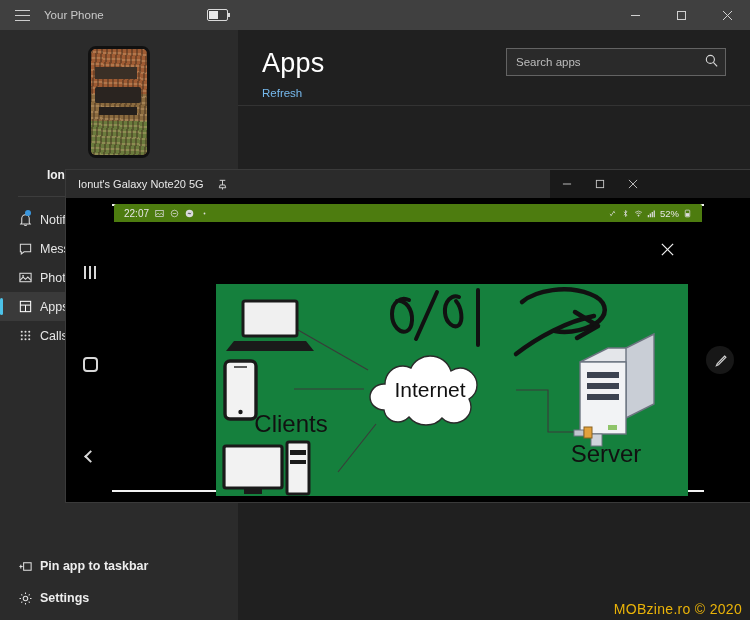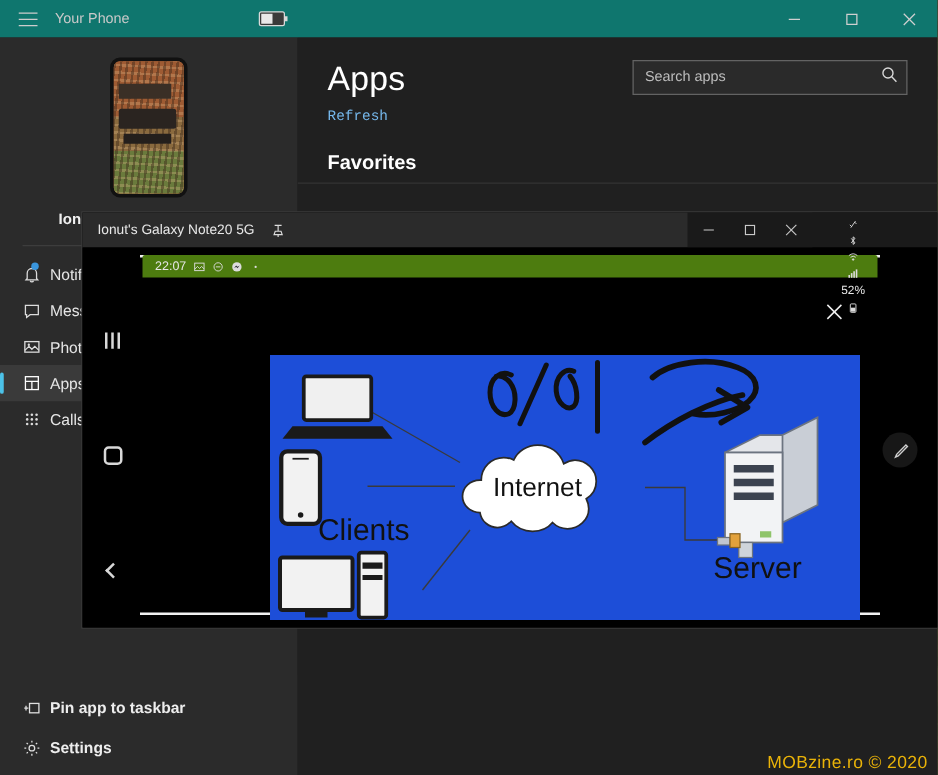--- a/index.html
+++ b/index.html
@@ -29,21 +29,21 @@
       radial-gradient(circle at 88% 66%, rgba(120,170,90,.5) 0 28px, transparent 32px),
       radial-gradient(circle at 5% 55%, rgba(190,150,90,.45) 0 20px, transparent 24px);
   }
 
   
   .yp-window {
     position: absolute; left: 0; top: 0; width: 750px; height: 620px;
     background: #202020;
   }
   .yp-titlebar {
-    position: relative; height: 30px; background: #0f766e;
+    position: relative; height: 30px; background: #404040;
     display: flex; align-items: center;
   }
   .hamburger { width: 44px; height: 30px; display: flex; align-items: center; justify-content: center; }
   .hamburger i { display: block; width: 15px; height: 1px; background: #cdcdcd; position: relative; }
   .hamburger i::before, .hamburger i::after {
     content: ""; position: absolute; left: 0; width: 15px; height: 1px; background: #cdcdcd;
   }
   .hamburger i::before { top: -5px; } .hamburger i::after { top: 5px; }
   .yp-title { font-size: 11.5px; color: #c9c9c9; }
   .battery-chip {
@@ -125,21 +125,21 @@
   }
 
   
   .content {
     position: absolute; left: 238px; top: 30px; width: 512px; height: 590px;
     background: #202020; overflow: hidden;
   }
   .apps-head { padding: 18px 24px 0 24px; position: relative; }
   .apps-title { font-size: 27px; color: #fff; font-weight: normal; letter-spacing: .2px; }
   .apps-sub { margin-top: 8px; font-size: 11.5px; color: #c4c4c4; display: flex; gap: 14px; }
-  .link { color: #76b9ed; cursor: pointer; font-family: Liberation Mono, monospace; }
+  .link { color: #76b9ed; cursor: pointer; }
   .search-box {
     position: absolute; right: 24px; top: 18px; width: 220px; height: 28px;
     background: #2a2a2a; border: 1px solid #636363;
     display: flex; align-items: center; padding: 0 6px 0 9px; margin-left: 30px;
   }
   .search-box input {
     flex: 1; background: transparent; border: none; outline: none;
     color: #e5e5e5; font-size: 11.5px; font-family: "Liberation Sans", sans-serif;
   }
   .search-box input::placeholder { color: #bdbdbd; }
@@ -224,31 +224,31 @@
   .mirror-topstrip { position: absolute; left: 584px; top: 0; width: 100px; height: 28px; background: #1a1a1a; }
 
   .phone-body { position: absolute; left: 0; top: 28px; width: 684px; height: 304px; background: #000; }
   .status-bar {
     position: absolute; left: 48px; top: 6px; width: 588px; height: 18px;
     background: #4d7c0f; border-radius: 2px 2px 0 0;
     display: flex; align-items: center; justify-content: space-between;
     padding: 0 10px; color: #e6e6e6; font-size: 10px;
   }
   .sb-left { display: flex; align-items: center; gap: 6px; }
-  .sb-right { display: flex; align-items: center; gap: 4px; font-size: 9.5px; flex-direction: column; }
+  .sb-right { display: flex; align-items: center; gap: 4px; font-size: 9.5px; }
   .mini { width: 9px; height: 9px; display: block; }
 
   .screen-frame {
     position: absolute; left: 46px; top: 6px; width: 592px; height: 288px;
     border: 2px solid #f2f2f2; border-left: none; border-right: none;
   }
 
   .canvas {
     position: absolute; left: 150px; top: 86px; width: 472px; height: 212px;
-    background: #1d4ed8; overflow: hidden;
+    background: #15803d; overflow: hidden;
   }
   .canvas svg { display: block; }
 
   .nav-rail {
     position: absolute; left: 4px; top: 28px; width: 40px; height: 276px;
     display: flex; flex-direction: column; align-items: center; justify-content: space-around;
     color: #d8d8d8;
   }
   .rail-btn { display: flex; align-items: center; justify-content: center; width: 26px; height: 26px; }
   .recents-ico { display: flex; gap: 3px; }
@@ -414,21 +414,20 @@
           <span>
             <svg width="15" height="15" viewBox="0 0 16 16" fill="none" stroke="#d8d8d8" stroke-width="1.2">
               <circle cx="6.8" cy="6.8" r="4.3"></circle>
                 <line x1="10" y1="10" x2="14" y2="14.2"></line>
             </svg>
           </span>
         </div>
       </div>
 
 
-      <div class="fav-title">Favorites</div>
       <div class="fav-rule"></div>
 
 
       <div class="app-grid">
         <div class="app-cell">
           <div class="app-icon ic-brave"></div>
           <div class="app-label">Brave</div>
         </div>
         <div class="app-cell">
           <div class="app-icon ic-bring"></div>

